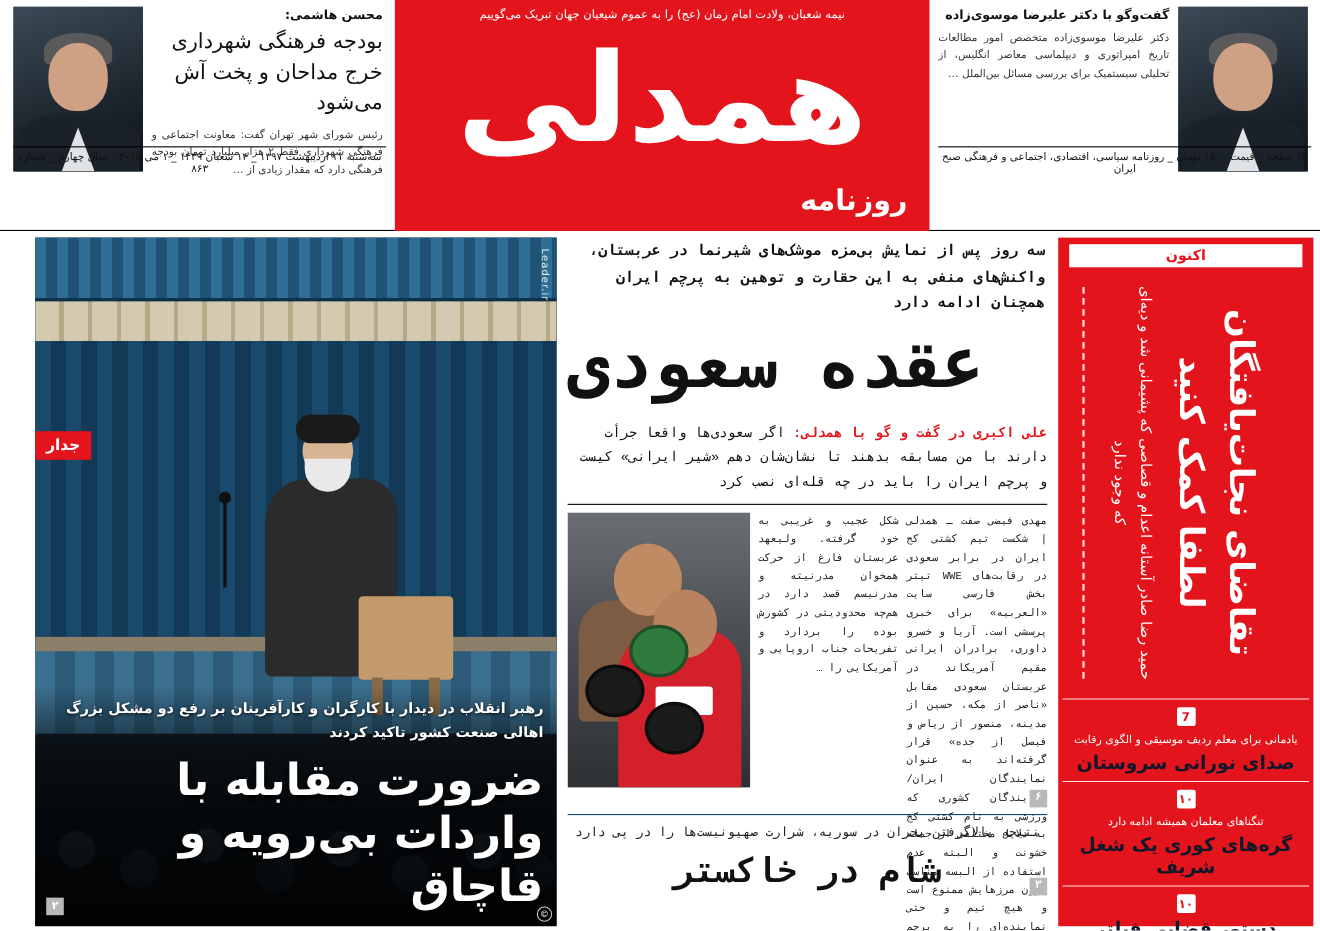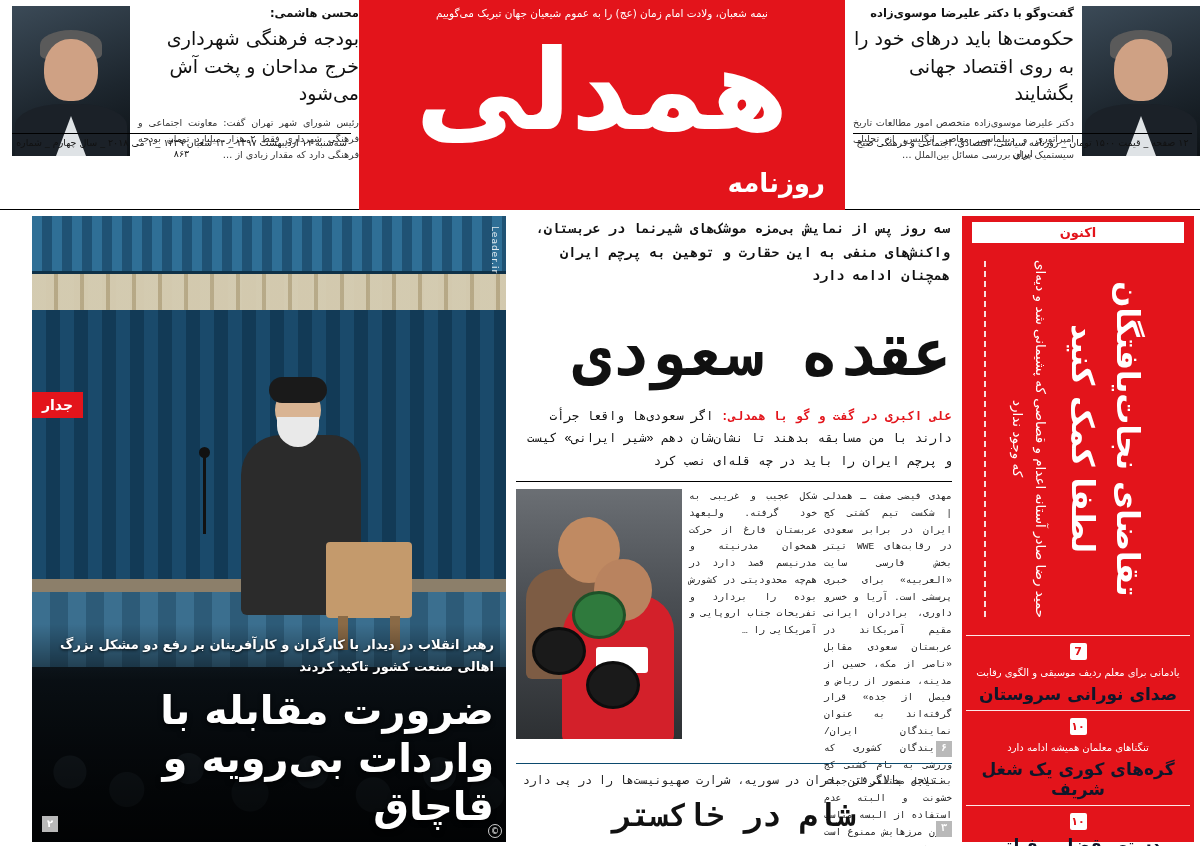--- a/index.html
+++ b/index.html
@@ -17,21 +17,21 @@
     display: flex;
     flex-direction: row;
     width: 1200px;
     height: 210px;
     border-bottom: 1px solid #000;
   }
   
   .mast-side {
     width: 355px;
     height: 163px;
-    padding: 6px 0 0 8px;
+    padding: 6px 11px 0 8px;
     position: relative;
     display: flex;
     flex-direction: column;
   }
   .mast-center {
     width: 486px;
     height: 210px;
     background: #e3141b;
     position: relative;
     overflow: hidden;
@@ -256,24 +256,23 @@
     direction: rtl;
     text-align: right;
     font-weight: bold;
     padding: 2px 2px 8px 2px;
   }
   .big-title {
     font-size: 63px;
     font-weight: bold;
     color: #111;
     direction: rtl;
-    text-align: right;
+    text-align: left;
     line-height: 1.05;
     padding: 6px 0 14px 0;
-    margin-top: 23px;
   }
   .quote-line {
     font-size: 12.4px;
     line-height: 1.8;
     direction: rtl;
     text-align: right;
     color: #111;
     padding-bottom: 8px;
     border-bottom: 1px solid #000;
     margin-bottom: 7px;
@@ -489,21 +488,20 @@
     <div class="mast-side">
       <div class="mast-row">
         <div class="mast-photo">
           <div class="hair"></div>
           <div class="face"></div>
           <div class="body"></div>
           <div class="shirt"></div>
         </div>
         <div class="mast-col">
           <div class="mast-kicker">گفت‌وگو با دکتر علیرضا موسوی‌زاده</div>
-          <div class="mast-headline">حکومت‌ها باید درهای خود را به روی اقتصاد جهانی بگشایند</div>
           <div class="mast-body">دکتر علیرضا موسوی‌زاده متخصص امور مطالعات تاریخ امپراتوری و دیپلماسی معاصر انگلیس، از تحلیلی سیستمیک برای بررسی مسائل بین‌الملل …</div>
         </div>
       </div>
       <div class="mast-footer">۱۲ صفحه _ قیمت ۱۵۰۰ تومان _ روزنامه سیاسی، اقتصادی، اجتماعی و فرهنگی صبح ایران</div>
     </div>
 
     <div class="mast-center">
       <div class="mast-top-line">نیمه شعبان، ولادت امام زمان (عج) را به عموم شیعیان جهان تبریک می‌گوییم</div>
       <div class="logo-wrap">
         <div class="logo-text">همدلی</div>

